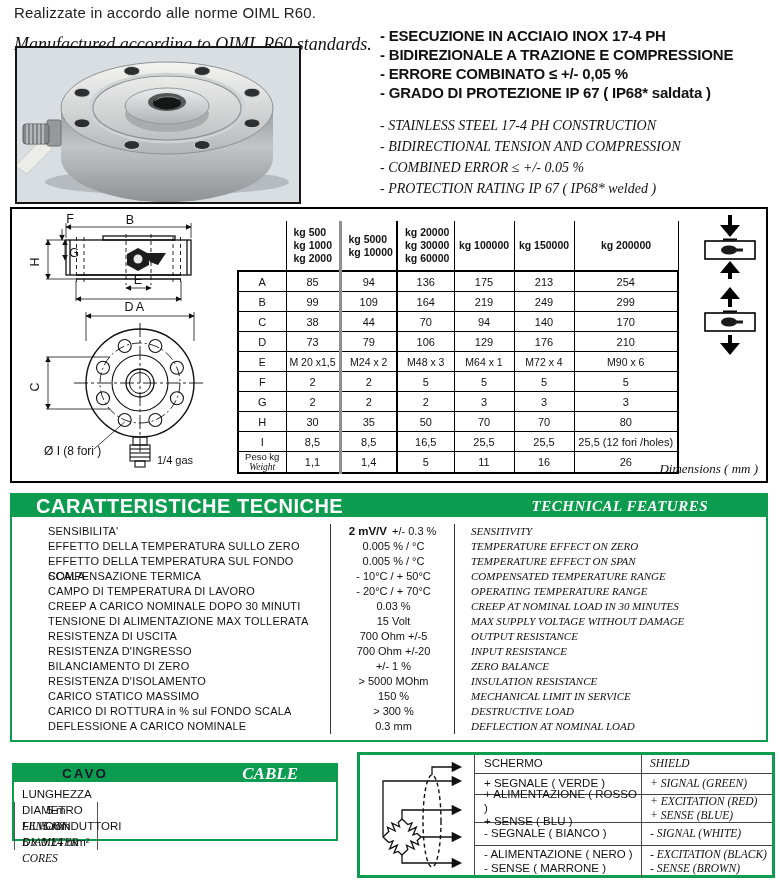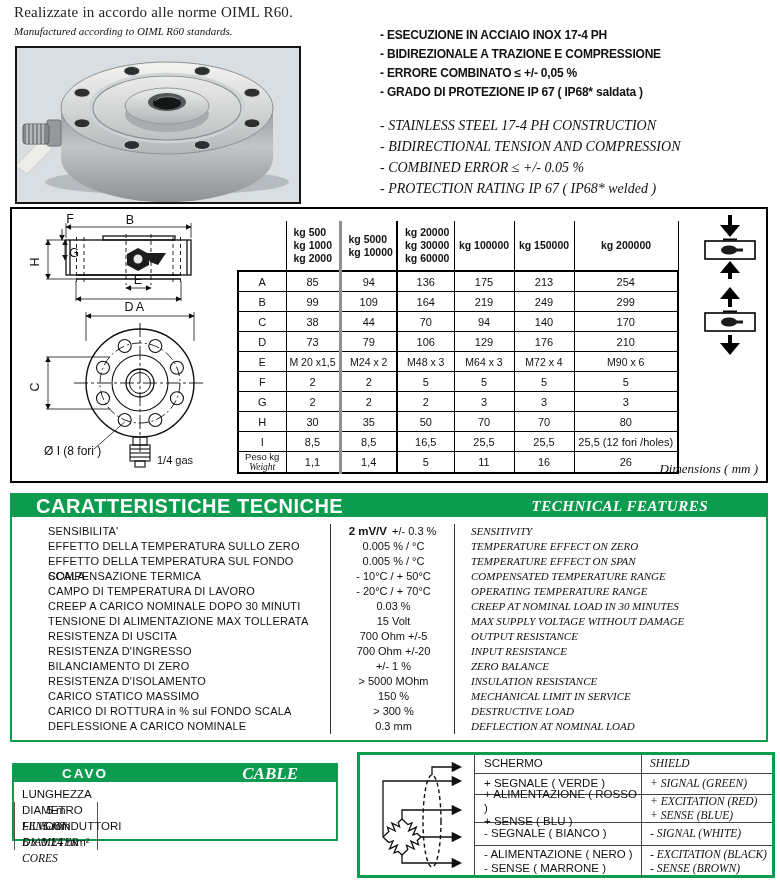--- a/index.html
+++ b/index.html
@@ -1,25 +1,25 @@
 <!DOCTYPE html>
 <html><head>
 <meta charset="utf-8">
 <style>
   html,body{margin:0;padding:0;background:#fff;}
   #page{position:relative;width:780px;height:884px;background:#fff;font-family:"Liberation Sans",sans-serif;color:#111;overflow:hidden;}
   .abs{position:absolute;}
   
-  #intro-it{left:14px;top:4px;font-size:15px;color:#222;letter-spacing:.2px;font-family:Liberation Serif, serif;}
-  #intro-en{left:14px;top:25px;font-size:11px;font-style:italic;font-family:"Liberation Serif",serif;}
+  #intro-it{left:14px;top:4px;font-size:15px;color:#222;letter-spacing:.2px;}
+  #intro-en{left:14px;top:34px;font-size:18px;font-style:italic;font-family:"Liberation Serif",serif;}
   
   #photo-box{left:15px;top:46px;width:286px;height:158px;border:2px solid #151515;box-sizing:border-box;background:#d7dce0;}
   
   #bullets{left:380px;top:26px;width:398px;}
-  .bullet-it{font-weight:bold;font-size:12px;line-height:19px;letter-spacing:-0.2px;white-space:nowrap;}
+  .bullet-it{font-weight:bold;font-size:15px;line-height:19px;letter-spacing:-0.2px;white-space:nowrap;}
   #bullets-en{margin-top:13px;}
   .bullet-en{font-style:italic;font-family:"Liberation Serif",serif;font-size:14px;line-height:21px;white-space:nowrap;}
   
   #dim-box{left:10px;top:207px;width:758px;height:276px;border:2px solid #000;box-sizing:border-box;}
   #tech-drawing{position:absolute;left:6px;top:4px;}
   #dim-table{position:absolute;left:225px;top:12px;border-collapse:collapse;table-layout:fixed;}
   #dim-table th{border-left:1px solid #000;border-right:1px solid #000;border-bottom:2.5px solid #000;height:49px;font-size:10.5px;font-weight:bold;white-space:pre-line;vertical-align:middle;text-align:center;padding:0 2px;line-height:13px;}
   #dim-table th.corner{border:none;border-bottom:2.5px solid #000;}
   #dim-table th:nth-child(2),#dim-table th:nth-child(3),#dim-table th:nth-child(4){text-align:left;padding-left:7px;}
   #dim-table td{border:1px solid #000;text-align:center;height:19px;font-size:11px;padding:0 1px;}
@@ -43,21 +43,21 @@
   #tech-title-en{position:absolute;right:58px;top:1px;color:#fff;font-weight:bold;font-style:italic;font-family:"Liberation Serif",serif;font-size:15px;line-height:21px;letter-spacing:.5px;}
   #tech-body{padding:7px 0 6px 0;}
   .trow{display:flex;height:15px;font-size:11px;line-height:15px;}
   .tit{width:318px;padding-left:36px;box-sizing:border-box;letter-spacing:.2px;}
   .tval{width:125px;text-align:center;border-left:1px solid #333;border-right:1px solid #333;box-sizing:border-box;}
   .tval b{margin-right:2px;font-size:11.5px;}
   .ten{flex:1;padding-left:16px;font-style:italic;font-family:"Liberation Serif",serif;}
   
   #cable-box{left:12px;top:763px;width:326px;border:2px solid #0c9c4f;box-sizing:border-box;}
   #cable-bar{height:17px;background:#0c9c4f;position:relative;}
-  #cable-title-it{position:absolute;left:48px;top:0;color:#ffffff;font-weight:bold;font-size:13.5px;line-height:17px;letter-spacing:2px;}
+  #cable-title-it{position:absolute;left:48px;top:0;color:#0f172a;font-weight:bold;font-size:13.5px;line-height:17px;letter-spacing:2px;}
   #cable-title-en{position:absolute;right:38px;top:0;color:#fff;font-weight:bold;font-style:italic;font-family:"Liberation Serif",serif;font-size:17px;line-height:17px;}
   #cable-body{padding:4px 0 5px 0;}
   .crow{display:flex;height:16px;font-size:11.5px;line-height:16px;flex-direction:column;}
   .cit{width:112px;padding-left:8px;box-sizing:border-box;}
   .cval{width:84px;text-align:center;border-left:1px solid #555;border-right:1px solid #555;box-sizing:border-box;}
   .cen{flex:1;padding-left:8px;font-style:italic;font-family:"Liberation Serif",serif;}
   
   #wiring-box{left:357px;top:752px;width:418px;height:126px;border:3px solid #0c9c4f;box-sizing:border-box;}
   #bridge-svg{position:absolute;left:0;top:0;}
   #wtable{position:absolute;left:114px;top:0;right:0;bottom:0;border-left:1px solid #444;}
@@ -308,21 +308,21 @@
     <td>129</td>
     <td>176</td>
     <td>210</td>
   </tr>
 
   <tr>
     <td class="lbl"><span>E</span></td>
     <td>M 20 x1,5</td>
     <td>M24 x 2</td>
     <td>M48 x 3</td>
-    <td>M64 x 3</td>
+    <td>M64 x 1</td>
     <td>M72 x 4</td>
     <td>M90 x 6</td>
   </tr>
 
   <tr>
     <td class="lbl"><span>F</span></td>
     <td>2</td>
     <td>2</td>
     <td>5</td>
     <td>5</td>

